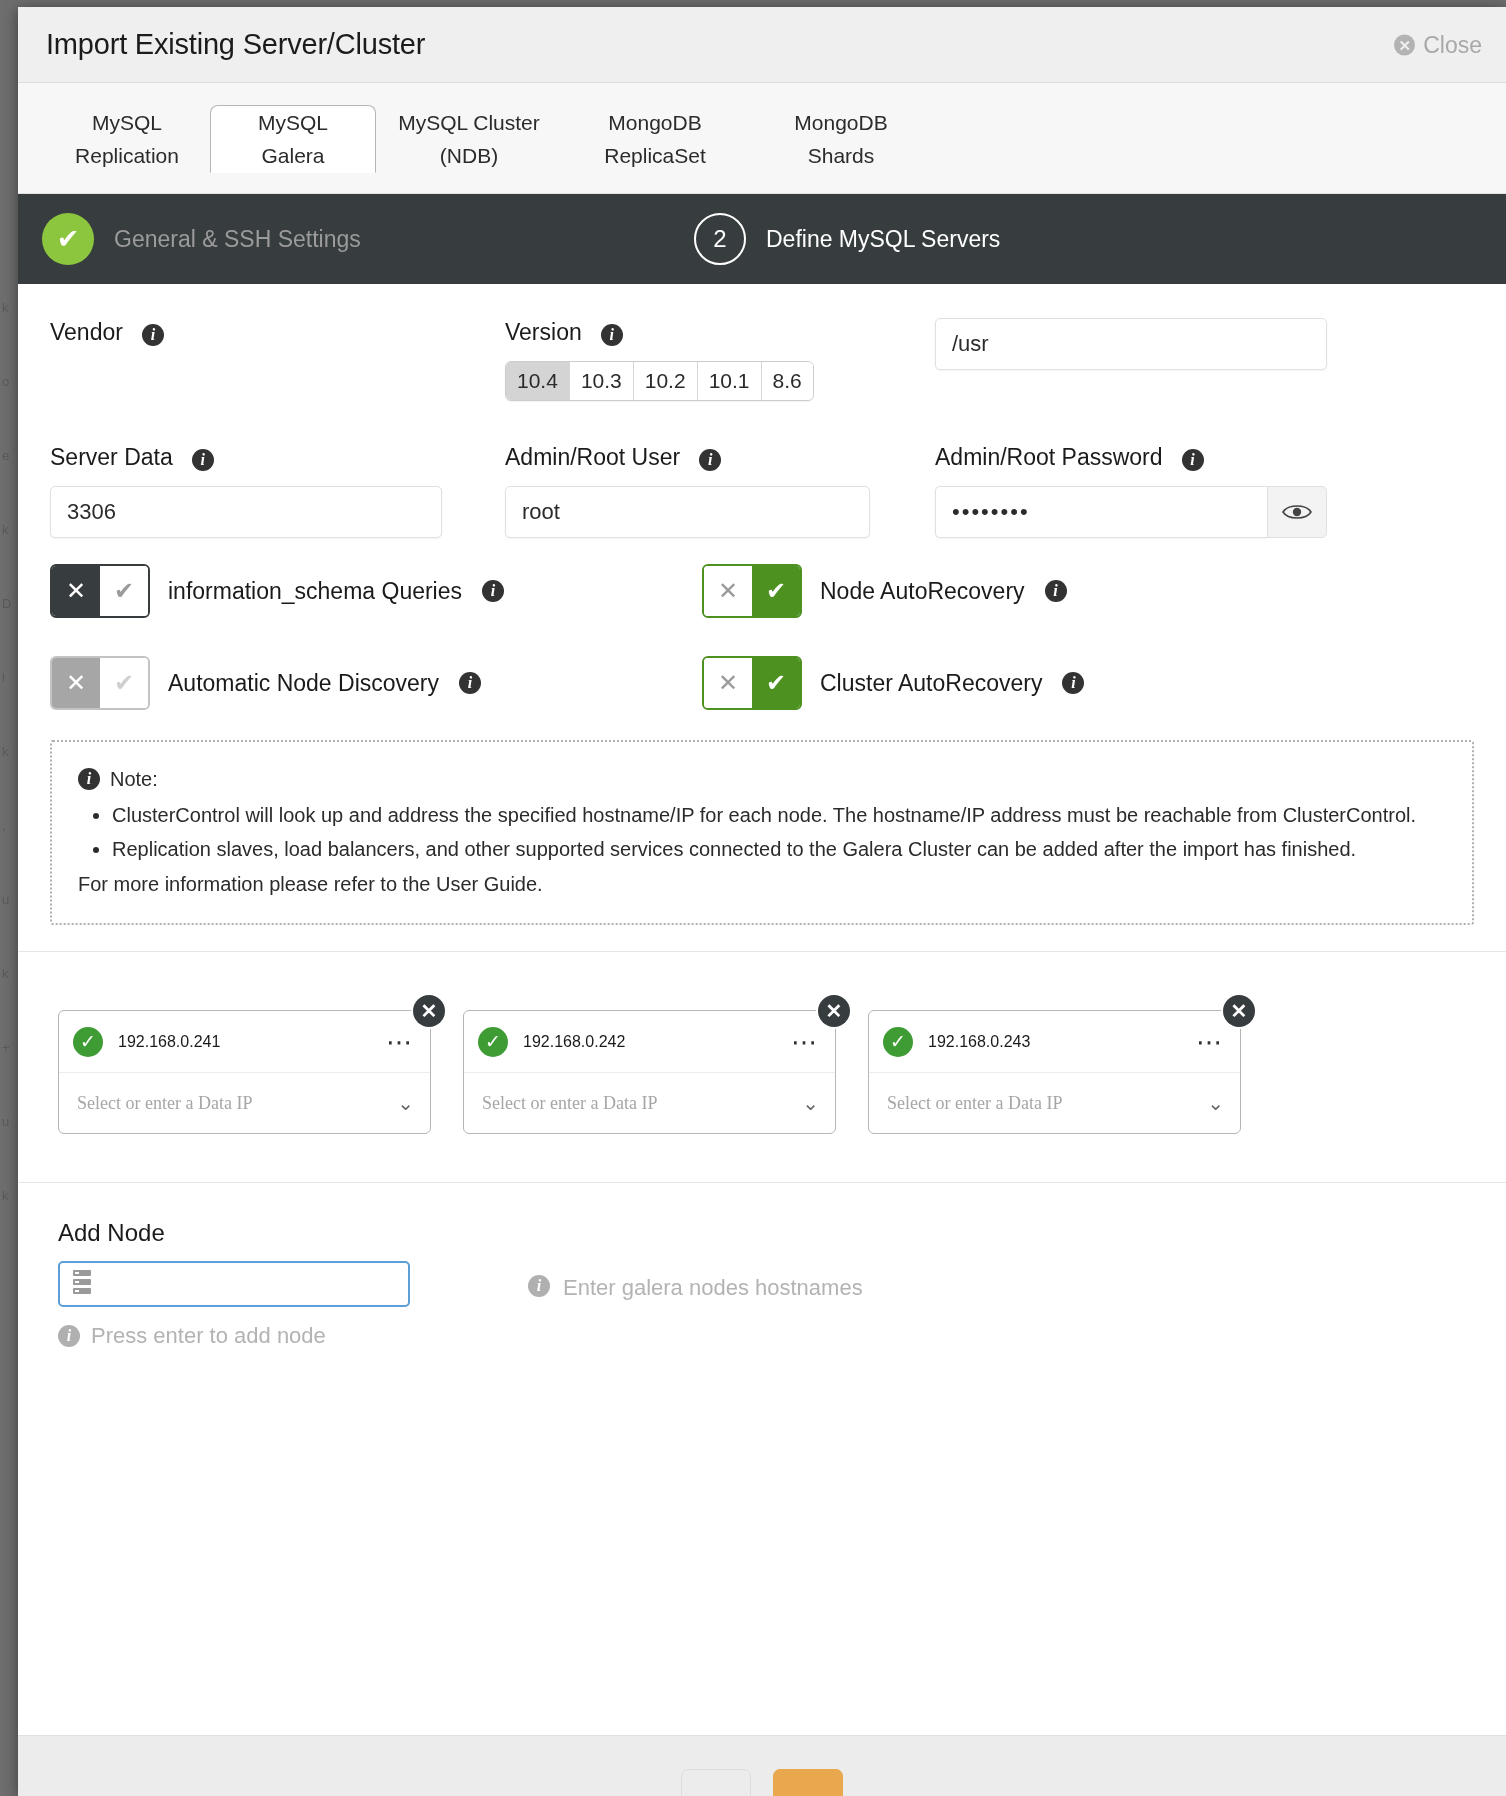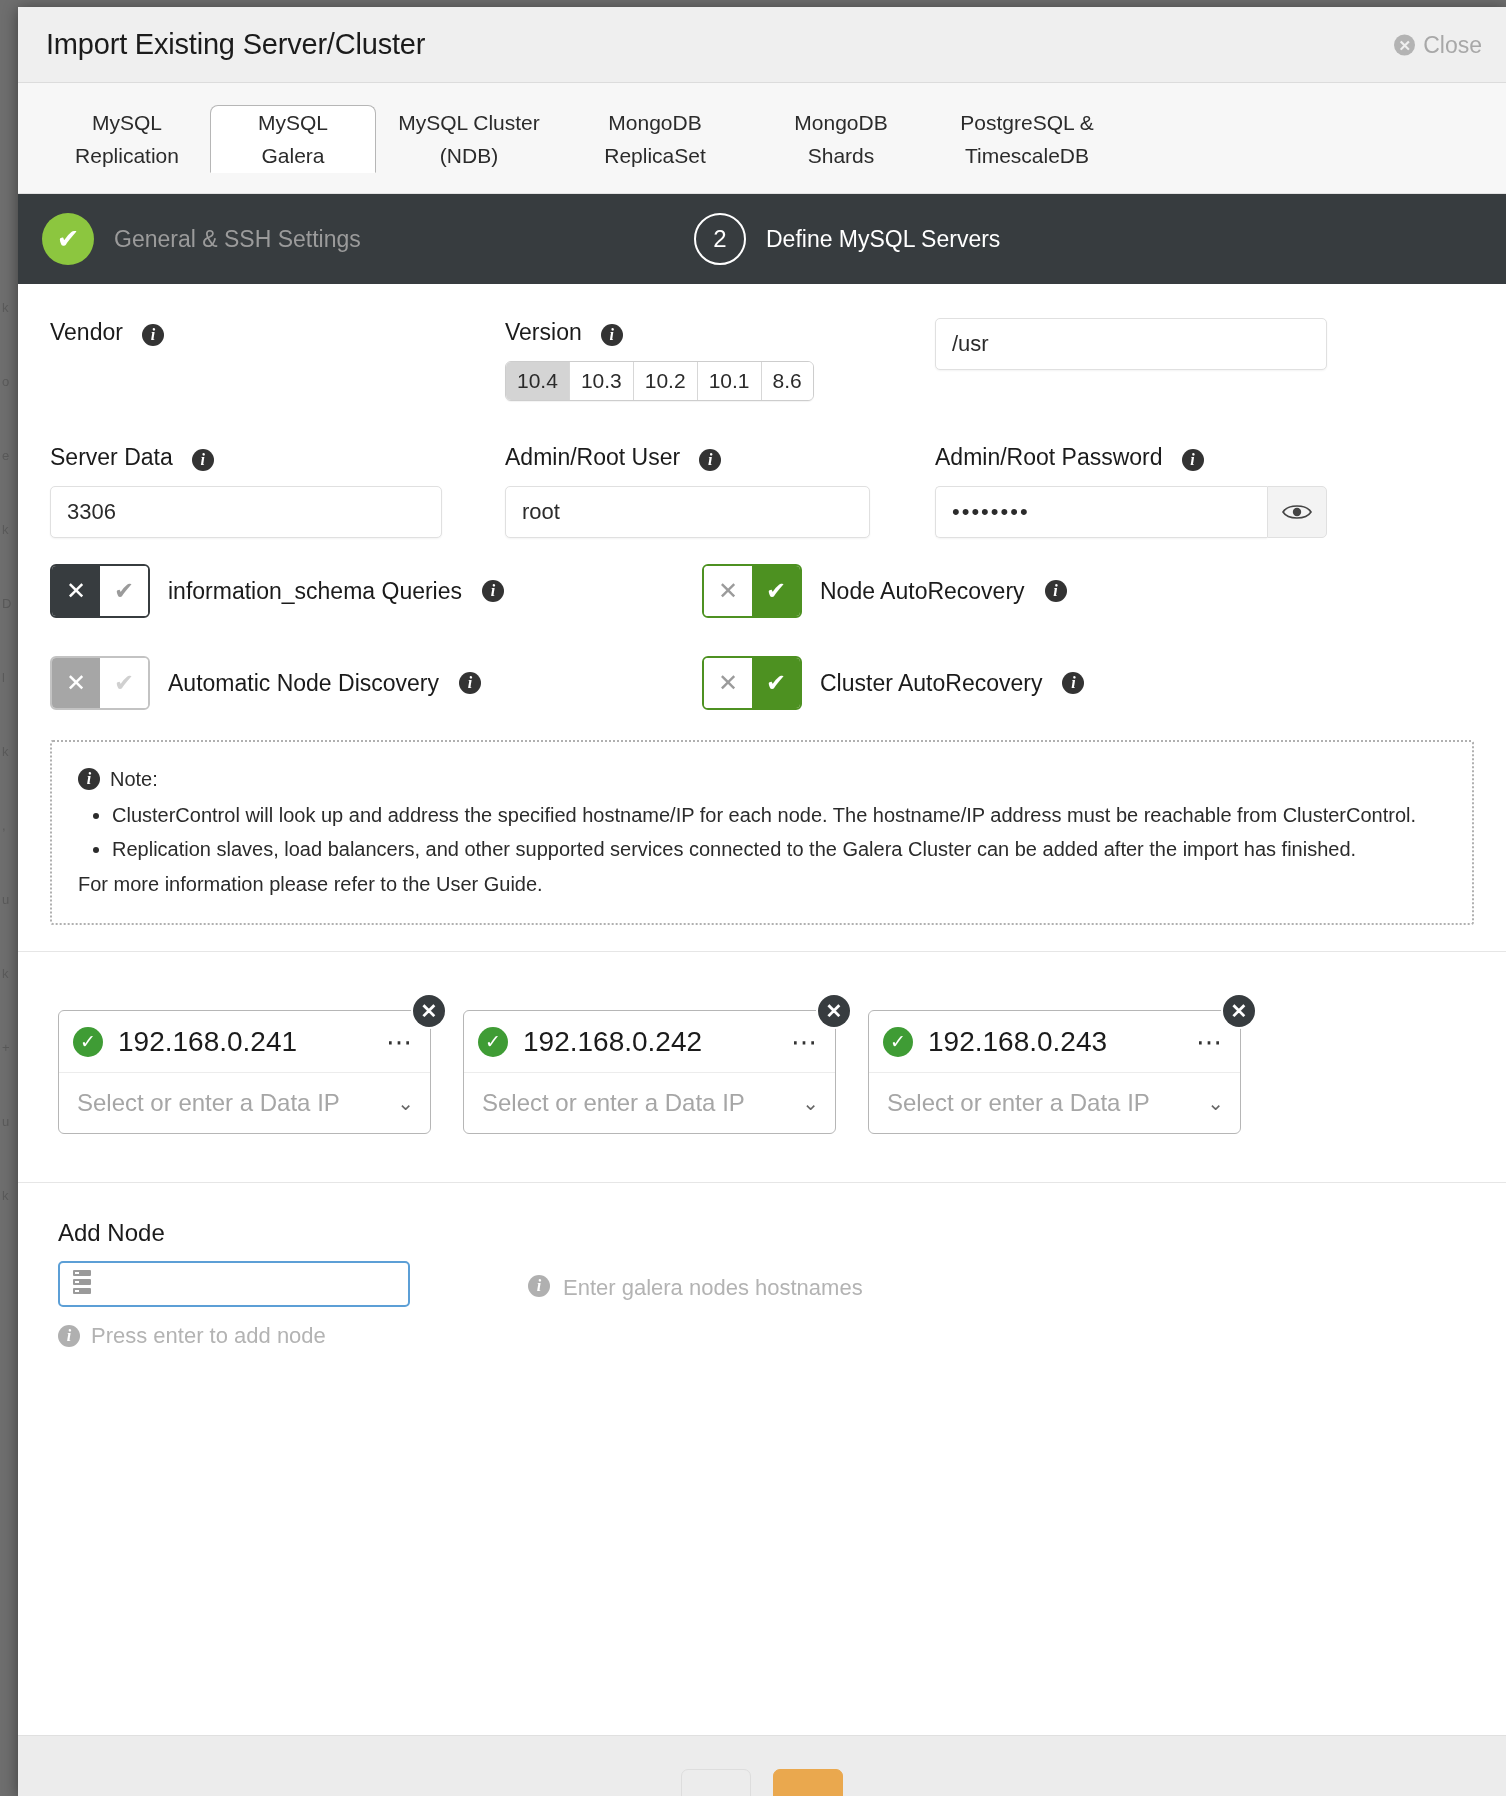--- a/index.html
+++ b/index.html
@@ -273,29 +273,29 @@
     padding: 0 16px 0 14px;
     border-bottom: 1px solid #ececec;
   }
   .ok-dot {
     width: 30px; height: 30px; border-radius: 50%;
     background: #3f9c35; color: #fff;
     display: flex; align-items: center; justify-content: center;
     font-size: 19px; flex: none;
     margin-right: 15px;
   }
-  .node-ip { font-size: 28px; color: #1b1b1b; flex: 1; }
+  .node-ip { font-size: 16px; color: #1b1b1b; flex: 1; }
   .dots { font-size: 26px; color: #333; letter-spacing: 2px; cursor: pointer; line-height: 10px; }
   .node-bot {
     height: 60px;
     display: flex; align-items: center;
     padding: 0 16px 0 18px;
     cursor: pointer;
   }
-  .node-bot .ph { font-size: 24px; color: #a6a6a6; flex: 1; }
+  .node-bot .ph { font-size: 18px; color: #a6a6a6; flex: 1; font-family: Liberation Serif, serif; }
   .chev { color: #666; font-size: 20px; }
   .x-badge {
     position: absolute;
     right: -15px; top: -16px;
     width: 32px; height: 32px; border-radius: 50%;
     background: #373c3f; color: #fff;
     display: flex; align-items: center; justify-content: center;
     font-size: 20px; font-weight: bold;
     cursor: pointer;
     z-index: 4;
@@ -402,24 +402,20 @@
       <span>(NDB)</span>
     </div>
     <div class="tab wide">
       <span>MongoDB</span>
       <span>ReplicaSet</span>
     </div>
     <div class="tab wide">
       <span>MongoDB</span>
       <span>Shards</span>
     </div>
-    <div class="tab wide">
-      <span>PostgreSQL &amp;</span>
-      <span>TimescaleDB</span>
-    </div>
   </div>
 
   <div class="stepbar">
     <div class="step done">
       <div class="bullet">✔</div>
       <div class="lbl">General &amp; SSH Settings</div>
     </div>
     <div class="step current" id="step2">
       <div class="bullet">2</div>
       <div class="lbl">Define MySQL Servers</div>

